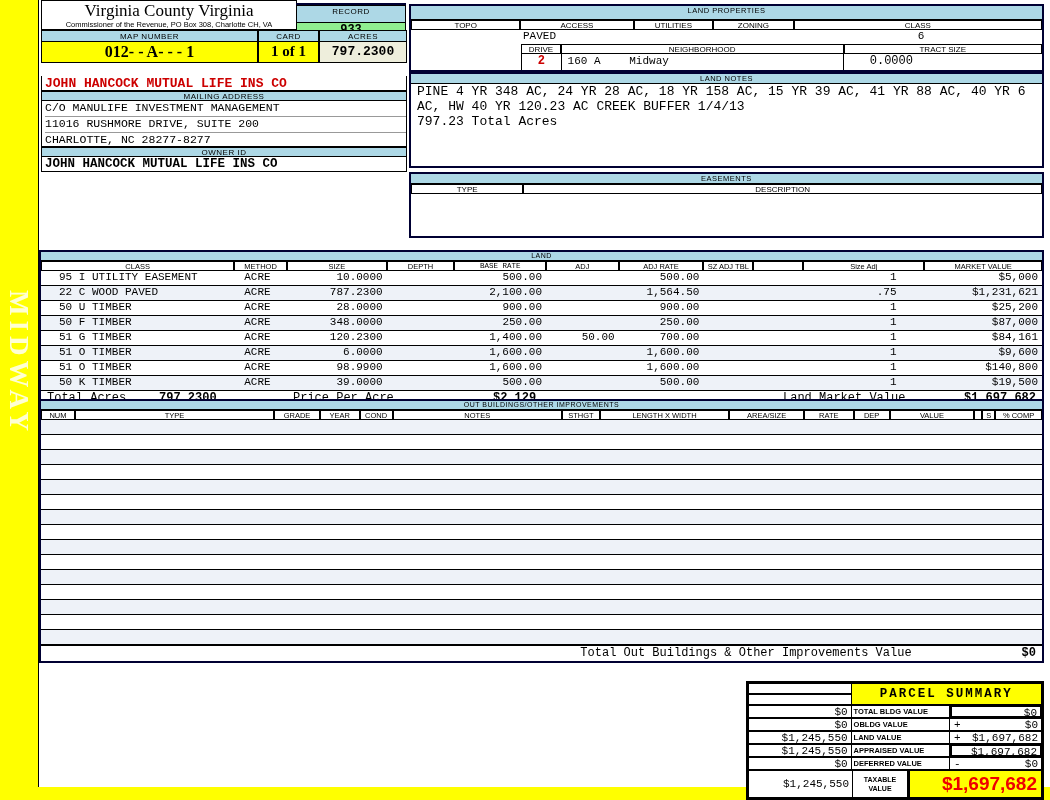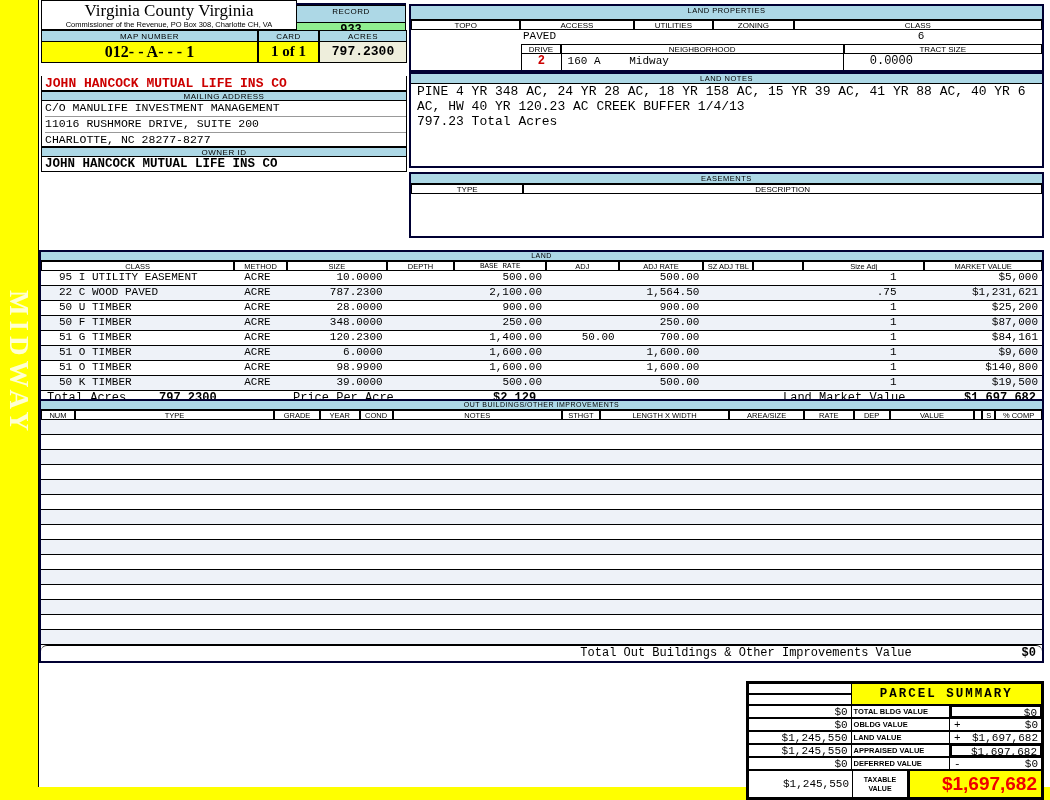--- a/index.html
+++ b/index.html
@@ -49,21 +49,21 @@
   .colhdr{border:1px solid #000;font:7.5px "Liberation Sans",sans-serif;text-align:center;height:10px;line-height:9px;box-sizing:border-box;overflow:hidden;white-space:nowrap;}
   .lrow{display:flex;height:14px;border-bottom:1px solid #000;font-size:11px;line-height:13px;}
   .lrow.alt,.obrow.alt{background:#EEF2F8;}
   .lrow div{box-sizing:border-box;overflow:hidden;white-space:nowrap;}
   .obrow{height:14px;border-bottom:1px solid #000;}
   .ra{text-align:right;padding-right:4px;}
   .ca{text-align:center;}
   #land-table{left:0;top:250px;width:1005px;border:2px solid #000033;background:#fff;}
   #land-total{position:relative;height:16px;font-size:12px;line-height:15px;}
   #ob-table{left:0;top:399px;width:1005px;border:2px solid #000033;background:#fff;}
-  #ob-total{display:flex;height:15px;font-size:12px;line-height:14px;justify-content:flex-end;border-top:1px solid #000;border-radius:6px;}
+  #ob-total{display:flex;height:15px;font-size:12px;line-height:14px;justify-content:flex-end;border-top:1px solid #000;}
   
   #psum{left:707px;top:681px;width:298px;border:2px solid #000;background:#fff;font-size:11px;}
   .ps-row{display:flex;height:13px;line-height:12px;}
   .ps-prior{width:105px;text-align:right;padding-right:3px;border:1px solid #000;box-sizing:border-box;}
   .ps-label{width:100px;font:bold 7.5px "Liberation Sans",sans-serif;padding-left:2px;line-height:11px;border:1px solid #000;border-left:none;box-sizing:border-box;overflow:hidden;white-space:nowrap;}
   .ps-group{width:93px;display:flex;border:1px solid #000;border-left:none;box-sizing:border-box;}
   .ps-group.boxed{border:2px solid #000;}
   .ps-op{width:14px;text-align:center;}
   .ps-val{flex:1;text-align:right;padding-right:3px;}
   #ps-header{display:flex;height:22px;}

